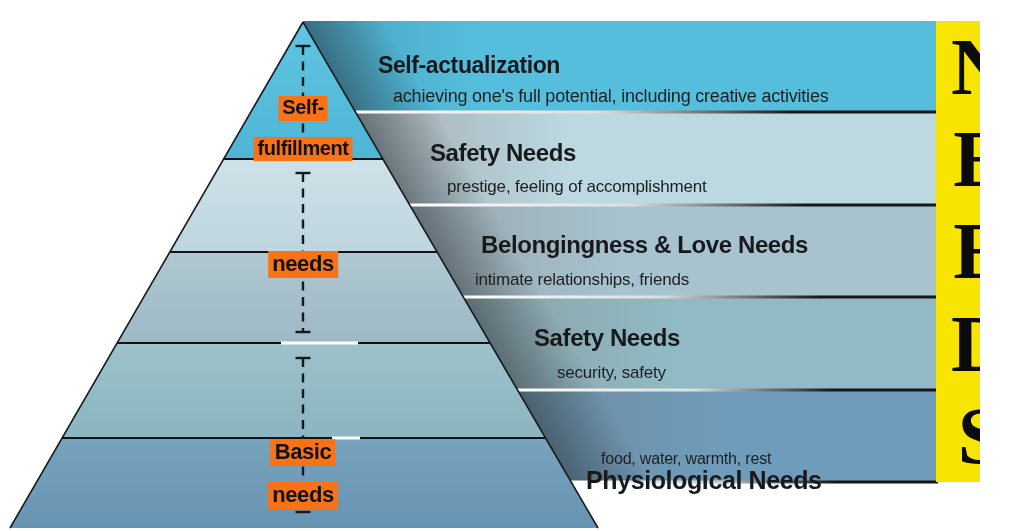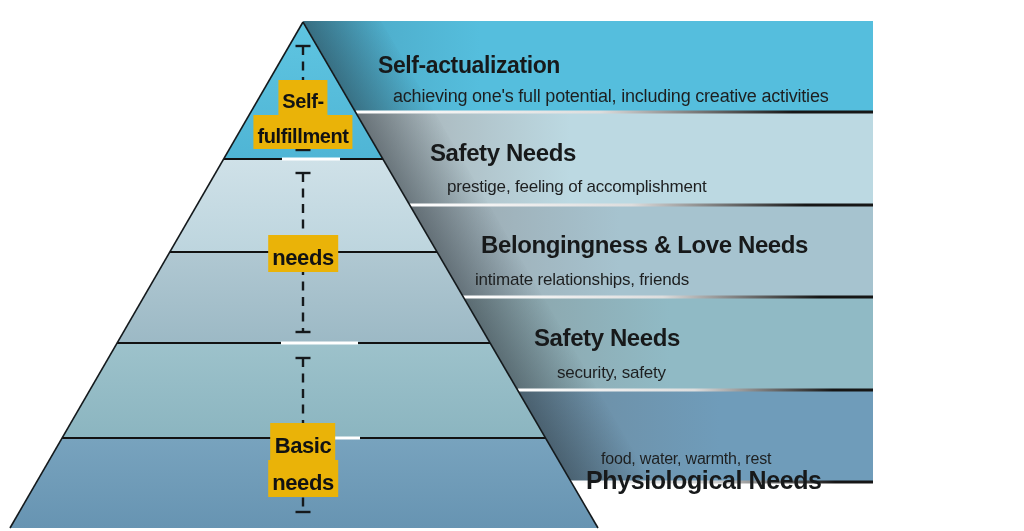--- a/index.html
+++ b/index.html
@@ -1,18 +1,18 @@
 <!DOCTYPE html>
 <html><head>
 <meta charset="utf-8">
 <style>
   html,body{margin:0;padding:0;background:#ffffff;}
   #stage{
     position:relative;
-    width:873px;height:531px;
+    width:980px;height:531px;
     overflow:hidden;
     background:#ffffff;
     font-family:"Liberation Sans",sans-serif;
   }
   #shapes{position:absolute;left:0;top:0;}
 
   .band-title{
     position:absolute;
     font-weight:700;
     color:#17191a;
@@ -41,26 +41,26 @@
     position:absolute;
     left:303px;
     transform:translateX(-50%);
     text-align:center;
     line-height:1.18;
   }
   .group-label .yline{
     display:block;
     width:-moz-fit-content;
     width:fit-content;
-    margin:0 auto;
-    background:#eab308;
+    margin:16px auto;
+    background:#f97316;
     color:#111213;
     font-weight:700;
     letter-spacing:-0.4px;
-    padding:10px 4px 1px 4px;
+    padding:0 4px 1px 4px;
     white-space:nowrap;
   }
   .g1{top:80px;font-size:20px;}
   .g2{top:235px;font-size:22px;}
   .g3{top:423px;font-size:22px;}
 
   .banner-letter{
     position:absolute;
     left:980px;
     transform:translate(-50%,-50%);

